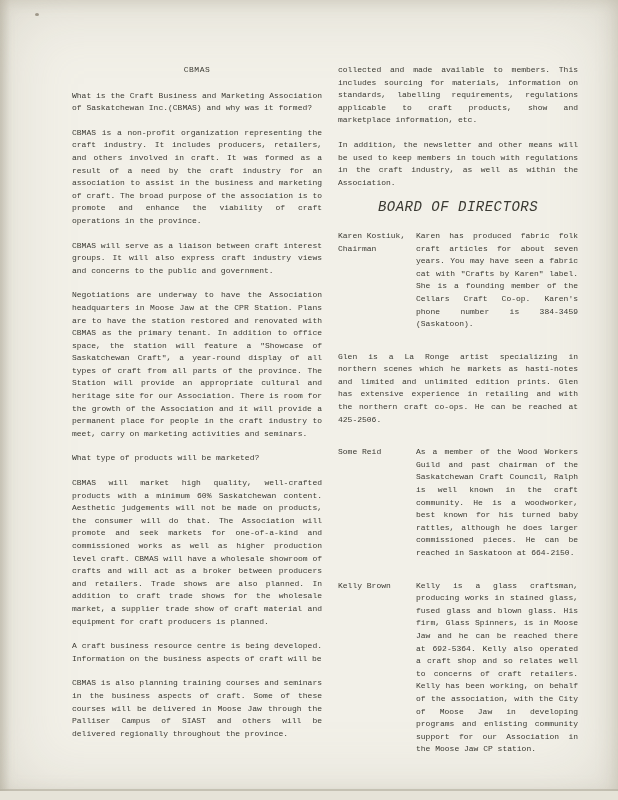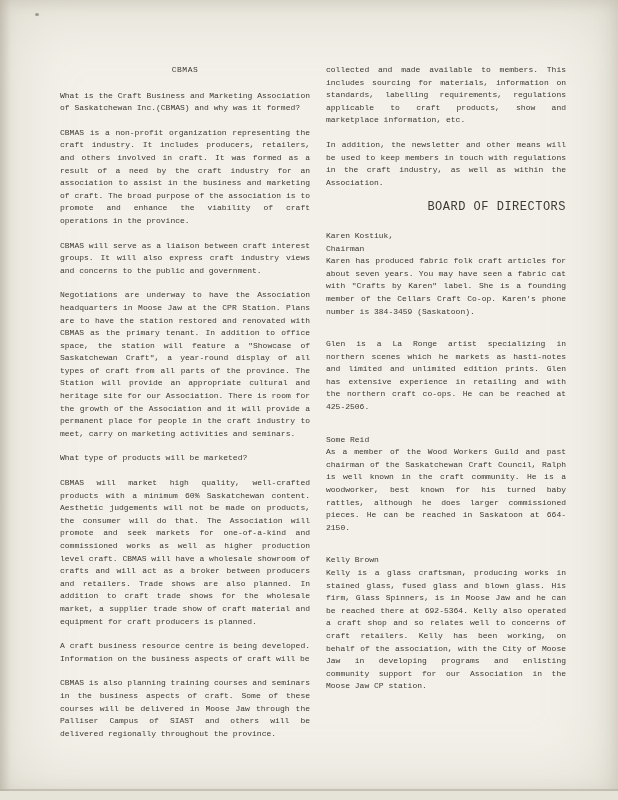--- a/index.html
+++ b/index.html
@@ -15,21 +15,21 @@
     overflow: hidden;
     font-family: "Liberation Mono", "DejaVu Sans Mono", monospace;
     color: #3b3a33;
     box-shadow: inset 0 0 70px rgba(170,163,145,0.35),
                 inset -4px -6px 18px rgba(160,152,132,0.25),
                 inset 3px 3px 14px rgba(200,195,180,0.4);
   }
   .content {
     position: absolute;
     top: 64px;
-    left: 60px;
+    left: 72px;
     right: 52px;
     display: flex;
     gap: 16px;
   }
   .col-left  { width: 250px; flex-shrink: 0; }
   .col-right { width: 240px; flex-shrink: 0; }
   .para {
     font-size: 8px;
     line-height: 12.6px;
     text-align: justify;
@@ -37,30 +37,30 @@
     white-space: normal;
   }
   .doc-title {
     font-size: 8px;
     line-height: 12.6px;
     text-align: center;
     margin: 0 0 13px 0;
     letter-spacing: 0.5px;
   }
   .section-heading {
-    font-size: 12px;
+    font-size: 14px;
     line-height: 12.6px;
-    text-align: right;
+    text-align: center;
     margin: 4px 0 16px 0;
     letter-spacing: 0.5px;
+    font-style: italic;
   }
   .director-row {
     display: flex;
     margin: 0 0 20px 0;
-    flex-direction: column;
   }
   .director-id {
     width: 78px;
     flex-shrink: 0;
     font-size: 8px;
     line-height: 12.6px;
   }
   .director-bio {
     flex: 1;
     font-size: 8px;

